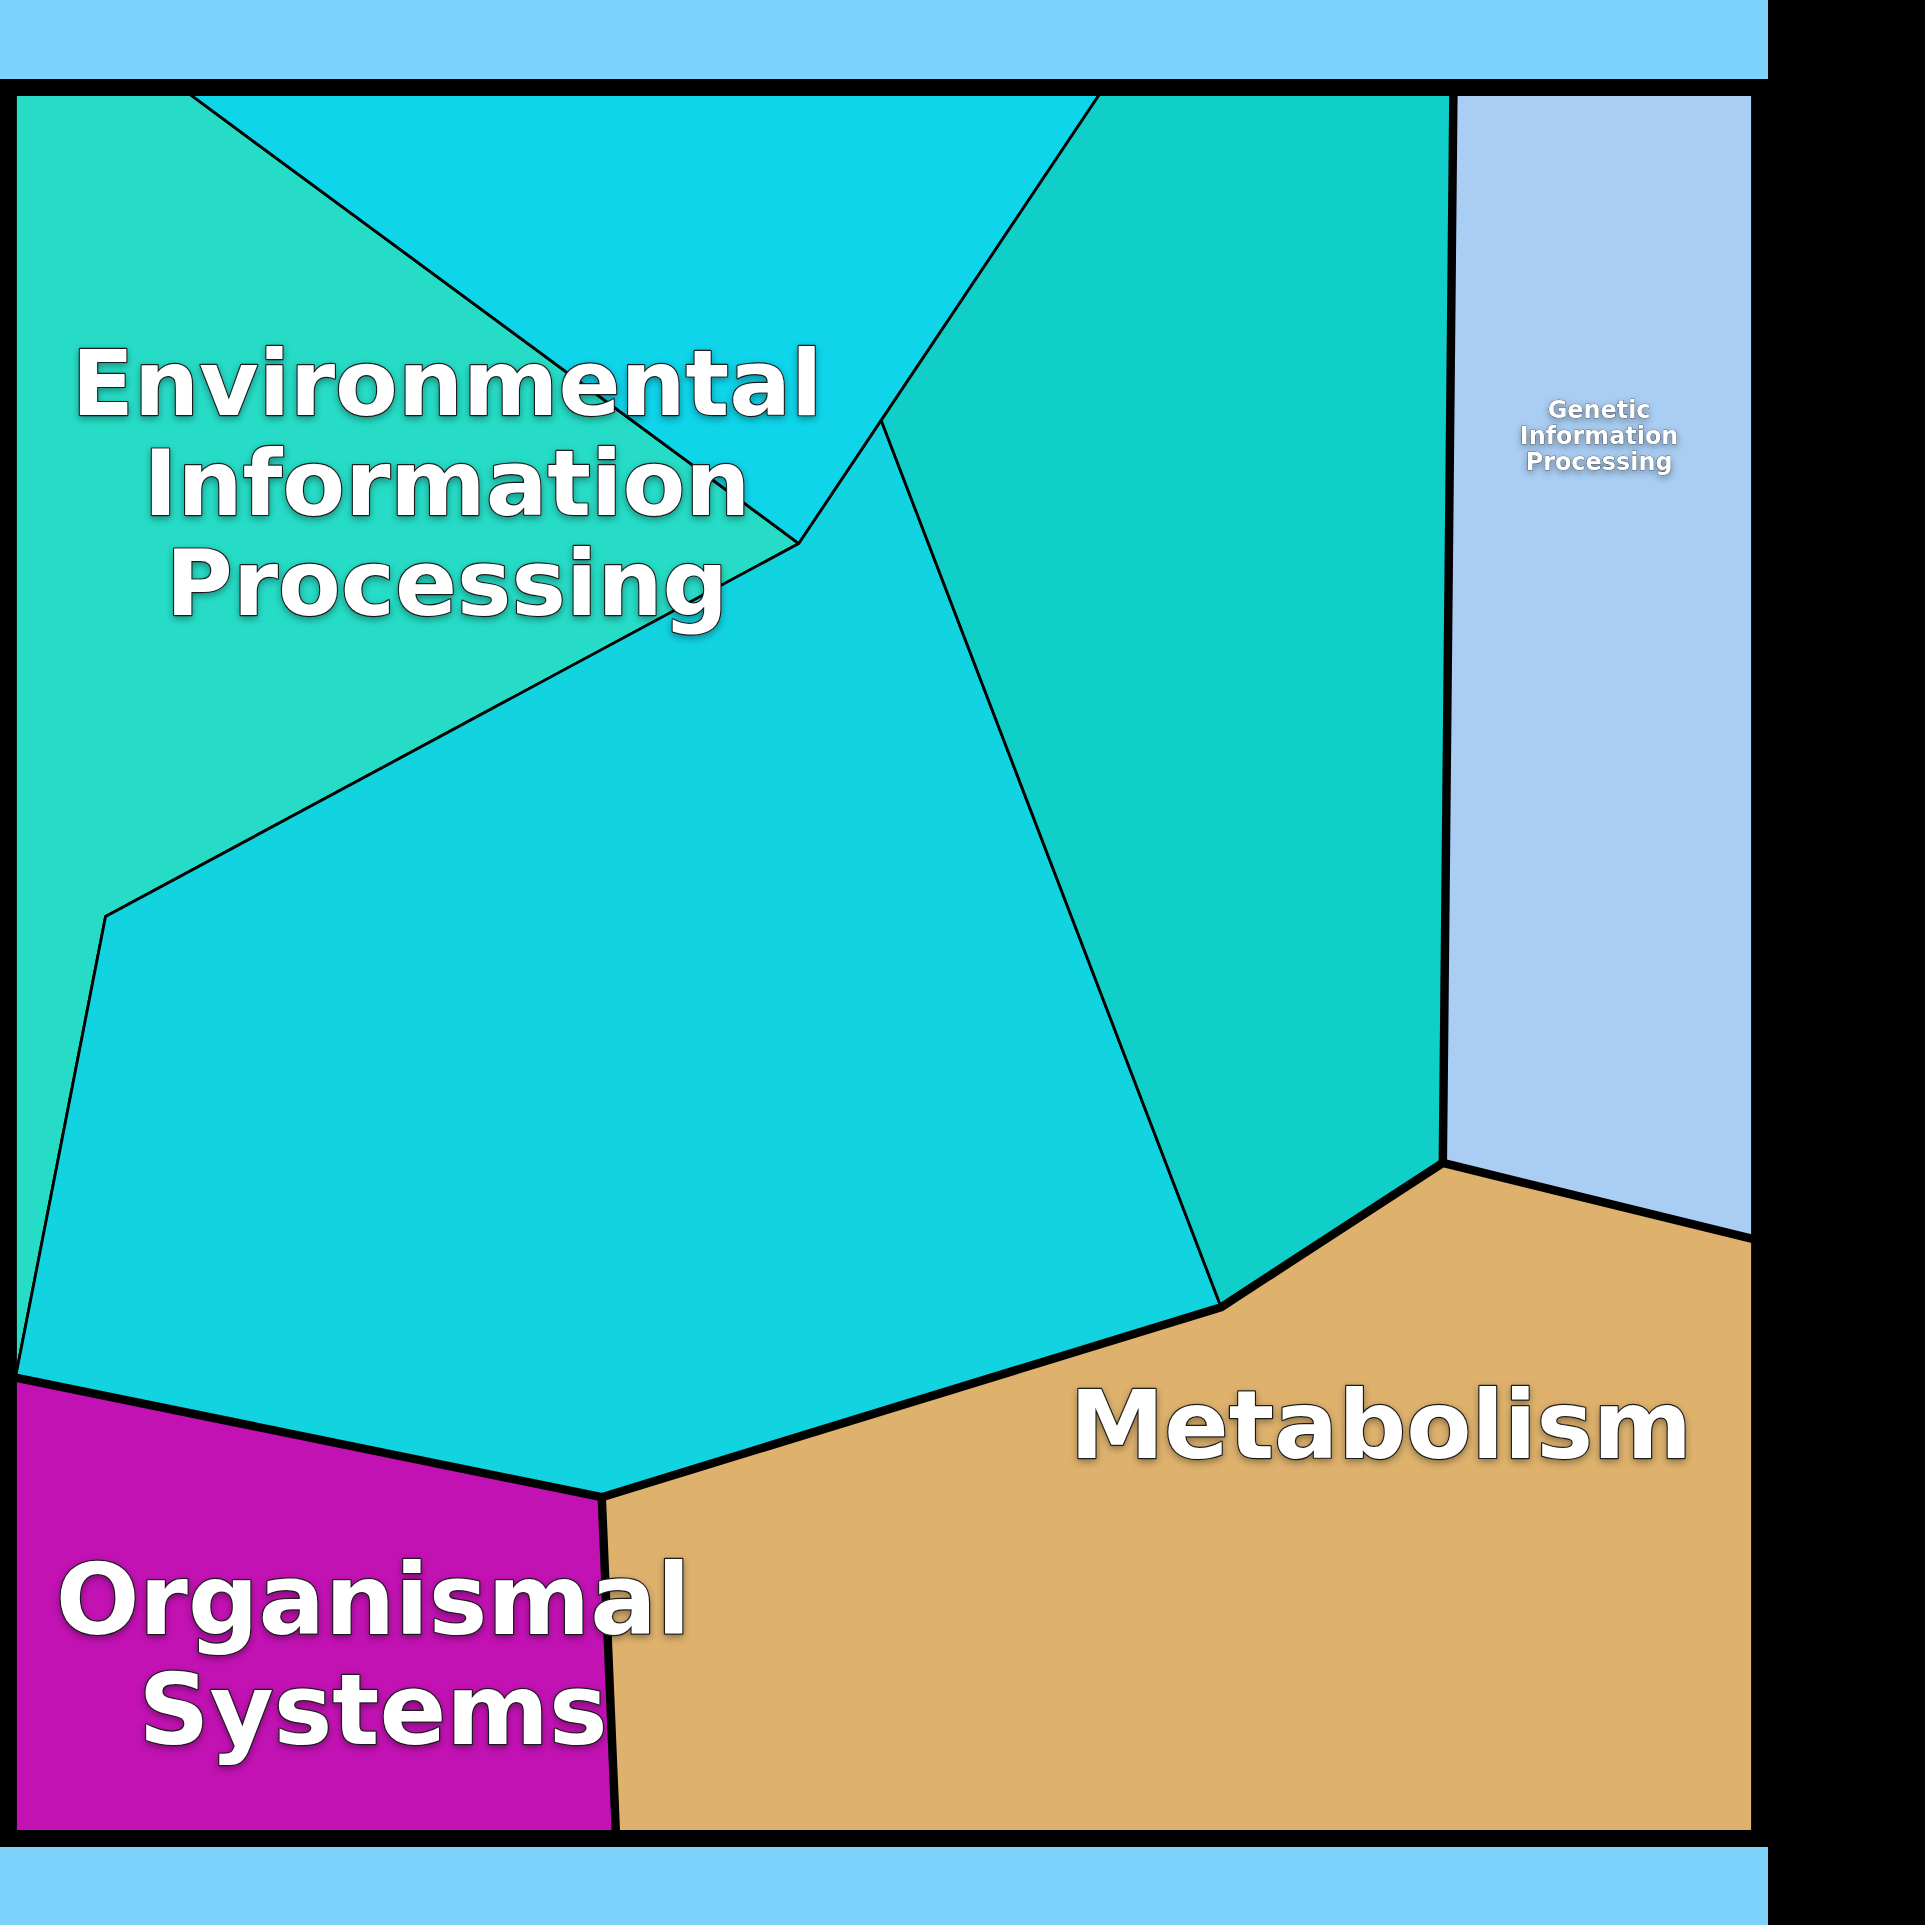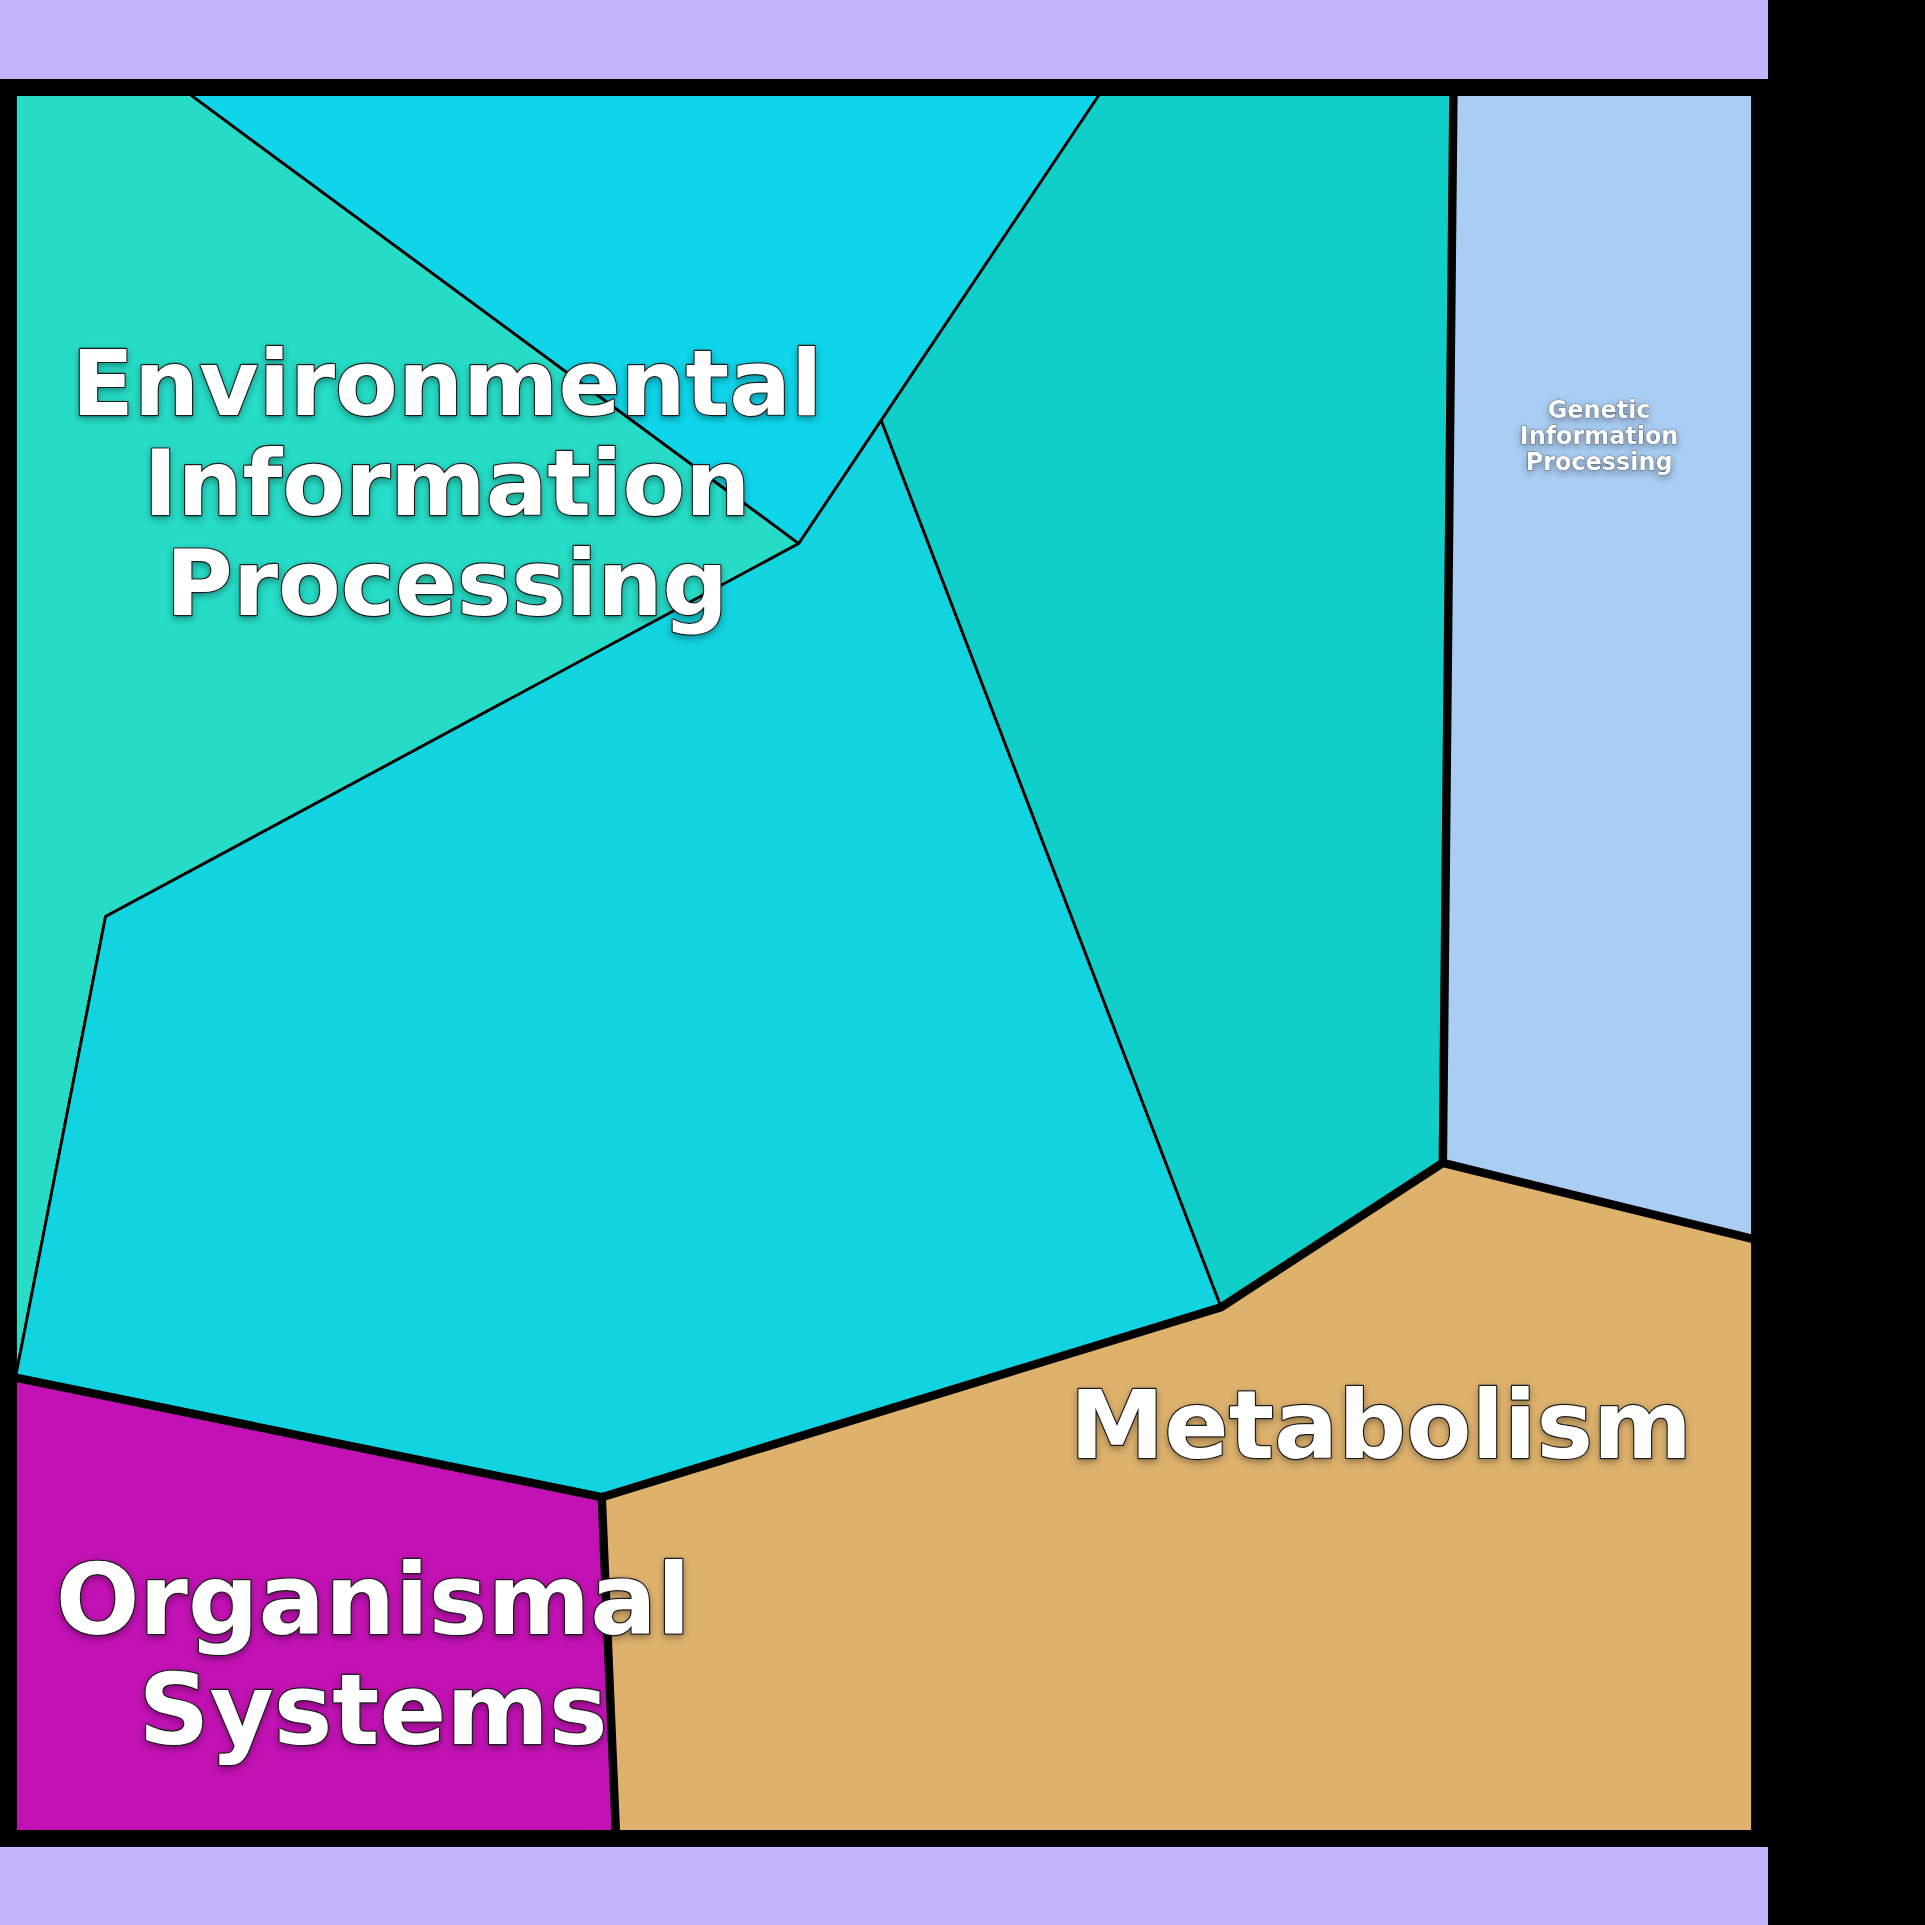--- a/index.html
+++ b/index.html
@@ -4,21 +4,21 @@
 <style>
   html, body {
     margin: 0;
     padding: 0;
     background: #000;
   }
   #stage {
     width: 1768px;
     height: 1926px;
     position: relative;
-    background: #c4b5fd;
+    background: #7dd3fc;
   }
   svg {
     display: block;
     width: 100%;
     height: 100%;
   }
   .cat-label {
     font-family: "DejaVu Sans", "Liberation Sans", sans-serif;
     font-weight: bold;
     fill: #ffffff;

